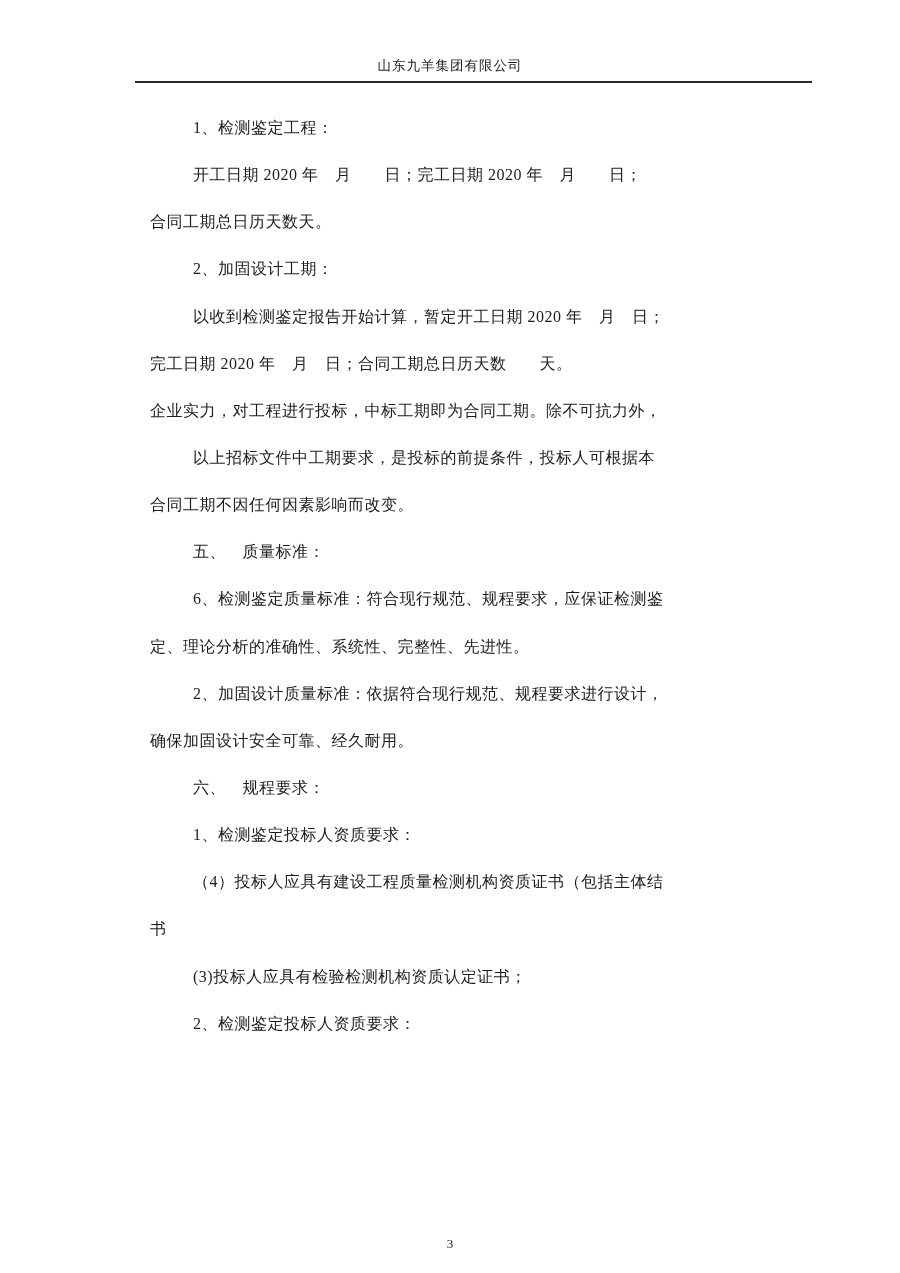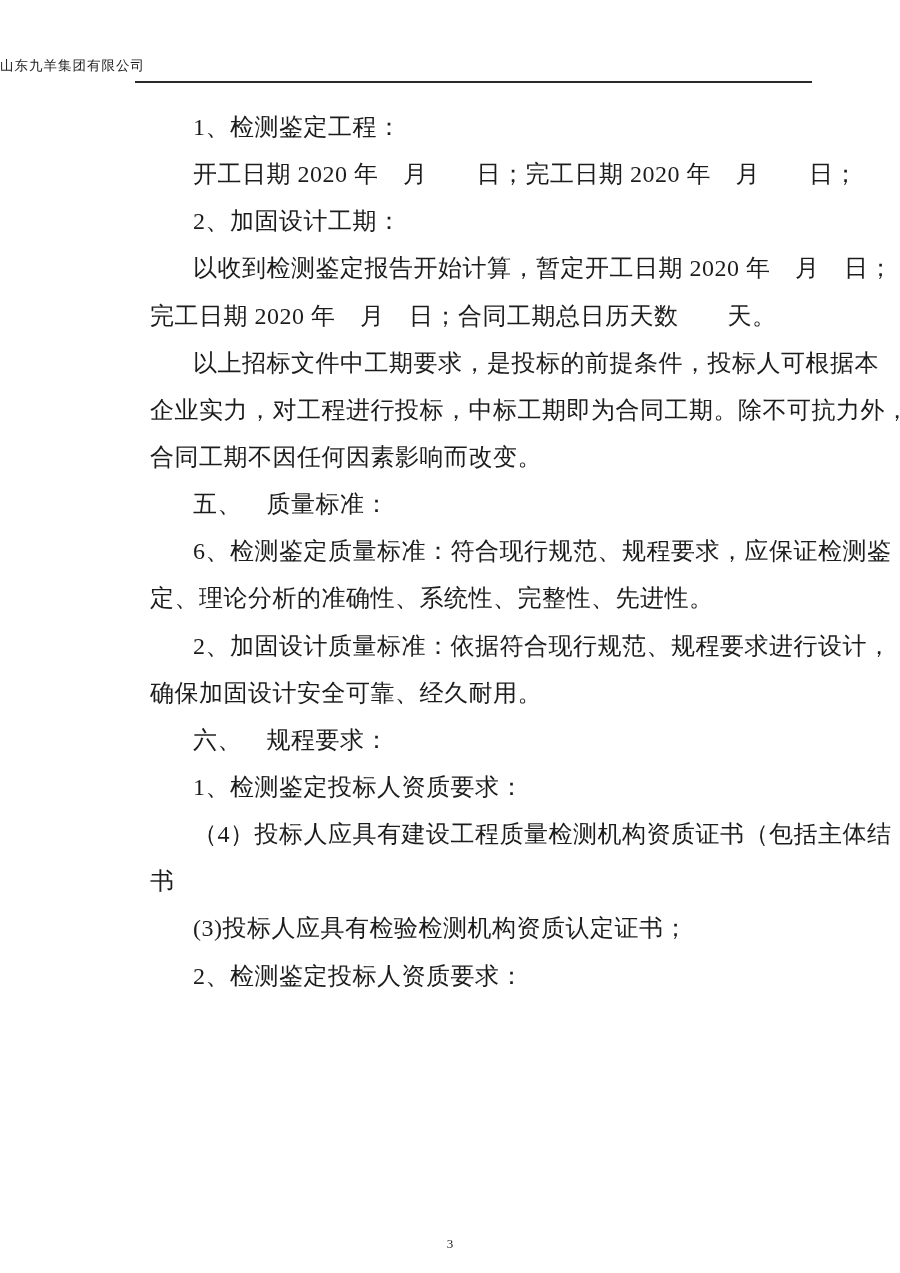--- a/index.html
+++ b/index.html
@@ -12,21 +12,21 @@
     background: #ffffff;
     font-family: "Liberation Serif", "DejaVu Serif", serif;
     color: #1c1c1c;
     overflow: hidden;
   }
   .header-title {
     position: absolute;
     top: 57px;
     left: 0;
     width: 100%;
-    text-align: left;
+    text-align: center;
     font-size: 13.5px;
     letter-spacing: 1px;
     color: #1c1c1c;
   }
   .header-rule {
     position: absolute;
     top: 81px;
     left: 135px;
     width: 677px;
     height: 2px;
@@ -34,21 +34,21 @@
   }
   .doc-body {
     position: absolute;
     top: 104px;
     left: 150px;
     width: 648px;
   }
   .line {
     height: 47.15px;
     line-height: 47.15px;
-    font-size: 24px;
+    font-size: 16px;
     white-space: pre;
     letter-spacing: 0.5px;
     color: #1c1c1c;
   }
   .line.indent { padding-left: 43px; }
   .footer {
     position: absolute;
     top: 1234px;
     left: 0;
     width: 100%;
@@ -63,25 +63,26 @@
 <body>
 
 <div class="page">
 
   <div class="header-title">山东九羊集团有限公司</div>
   <div class="header-rule"></div>
 
   <div class="doc-body">
     <div class="line indent">1、检测鉴定工程：</div>
     <div class="line indent">开工日期 2020 年　月　　日；完工日期 2020 年　月　　日；</div>
+    <div class="line">合同工期总日历天数天。</div>
     <div class="line indent">2、加固设计工期：</div>
     <div class="line indent">以收到检测鉴定报告开始计算，暂定开工日期 2020 年　月　日；</div>
     <div class="line">完工日期 2020 年　月　日；合同工期总日历天数　　天。</div>
+    <div class="line">企业实力，对工程进行投标，中标工期即为合同工期。除不可抗力外，</div>
     <div class="line indent">以上招标文件中工期要求，是投标的前提条件，投标人可根据本</div>
-    <div class="line">企业实力，对工程进行投标，中标工期即为合同工期。除不可抗力外，</div>
     <div class="line">合同工期不因任何因素影响而改变。</div>
     <div class="line indent">五、　质量标准：</div>
     <div class="line indent">6、检测鉴定质量标准：符合现行规范、规程要求，应保证检测鉴</div>
     <div class="line">定、理论分析的准确性、系统性、完整性、先进性。</div>
     <div class="line indent">2、加固设计质量标准：依据符合现行规范、规程要求进行设计，</div>
     <div class="line">确保加固设计安全可靠、经久耐用。</div>
     <div class="line indent">六、　规程要求：</div>
     <div class="line indent">1、检测鉴定投标人资质要求：</div>
     <div class="line indent">（4）投标人应具有建设工程质量检测机构资质证书（包括主体结</div>
     <div class="line">书</div>

